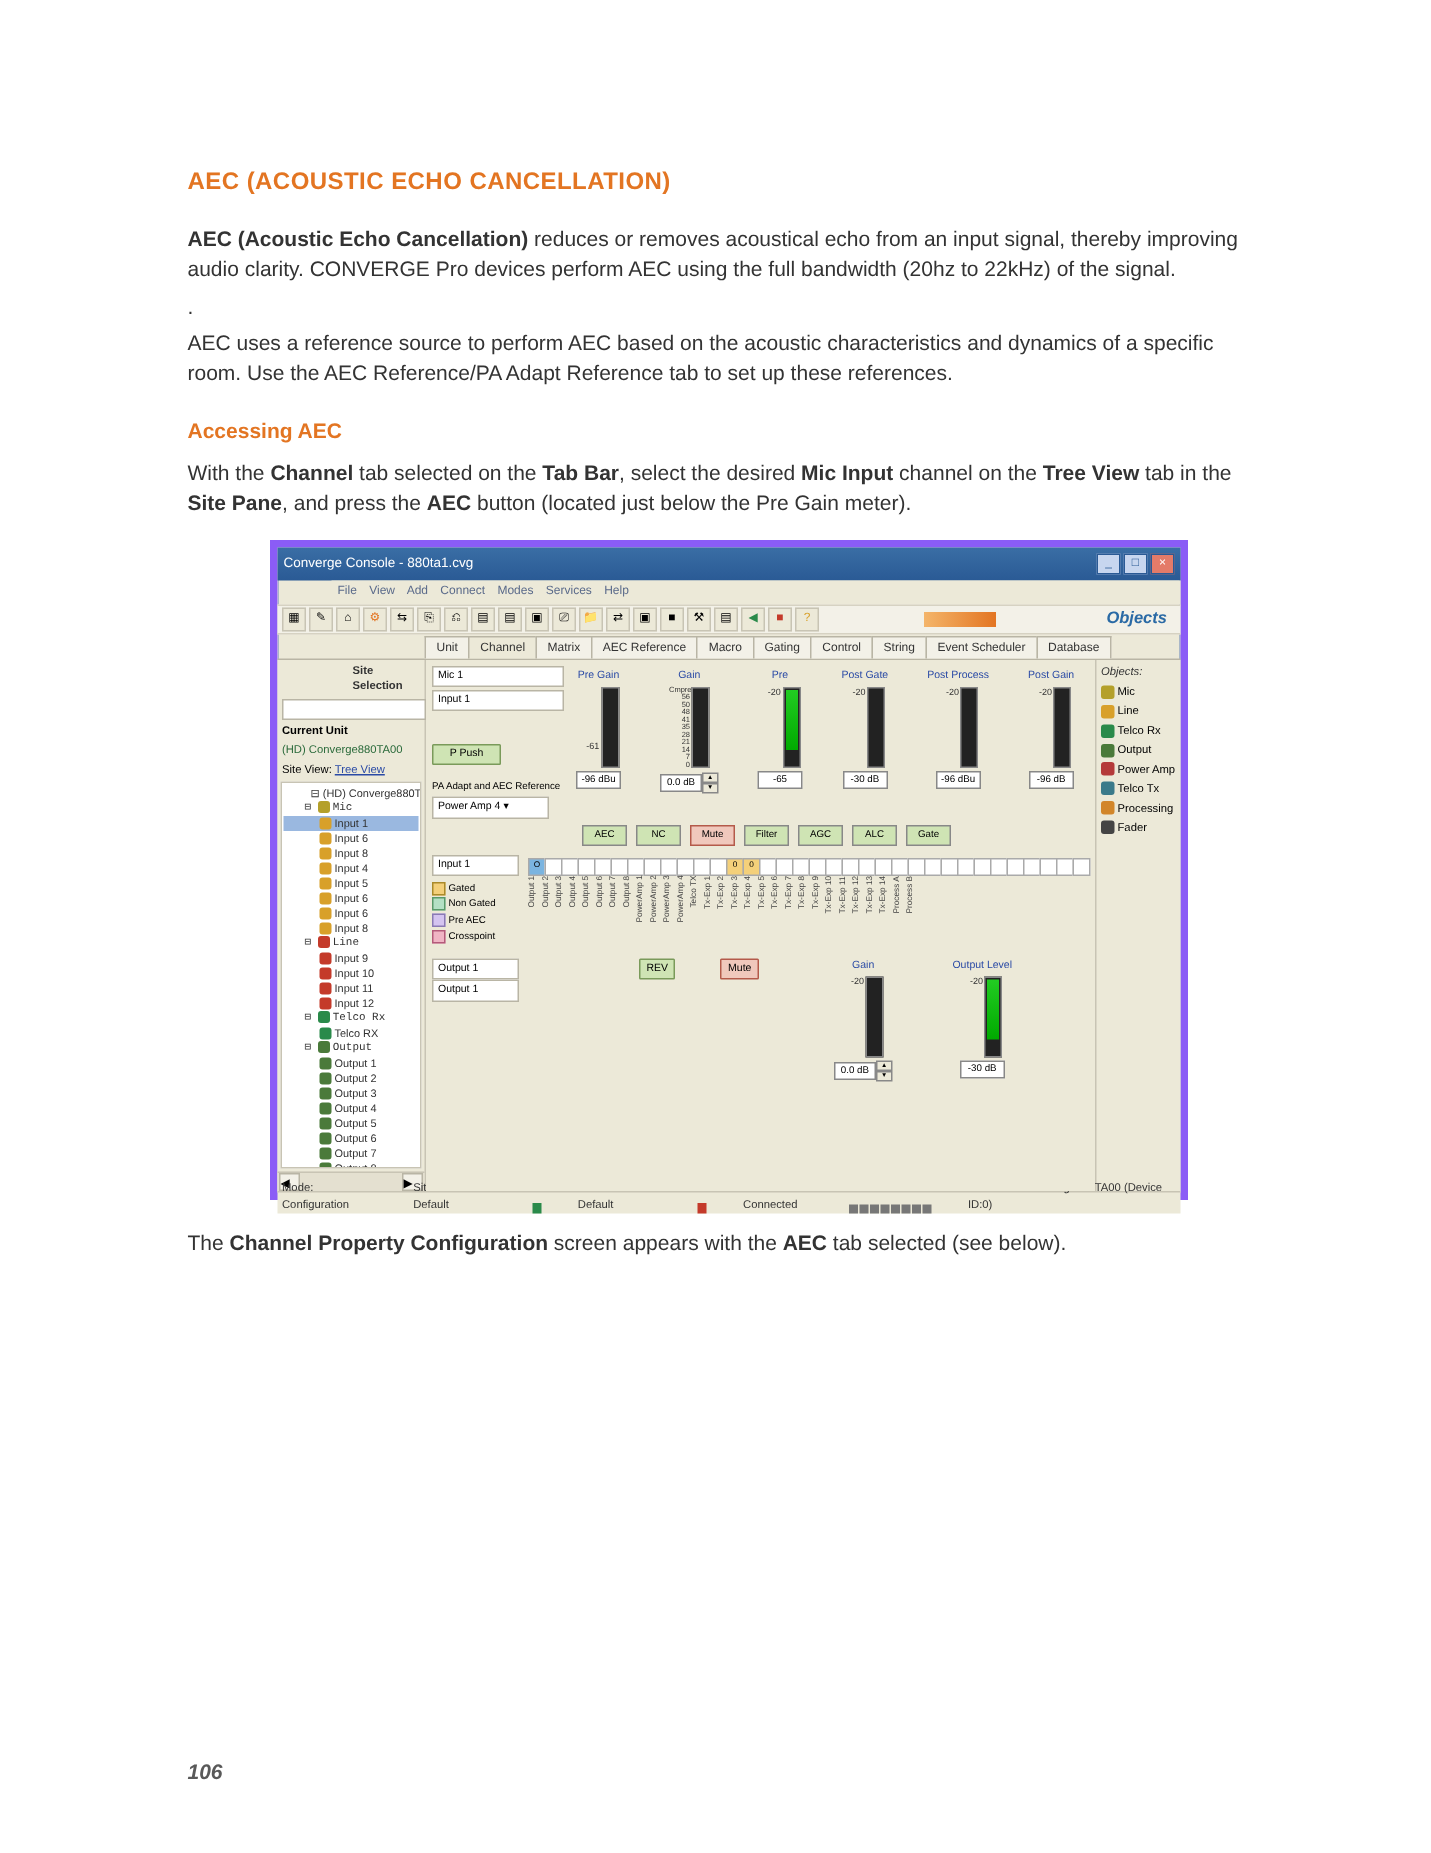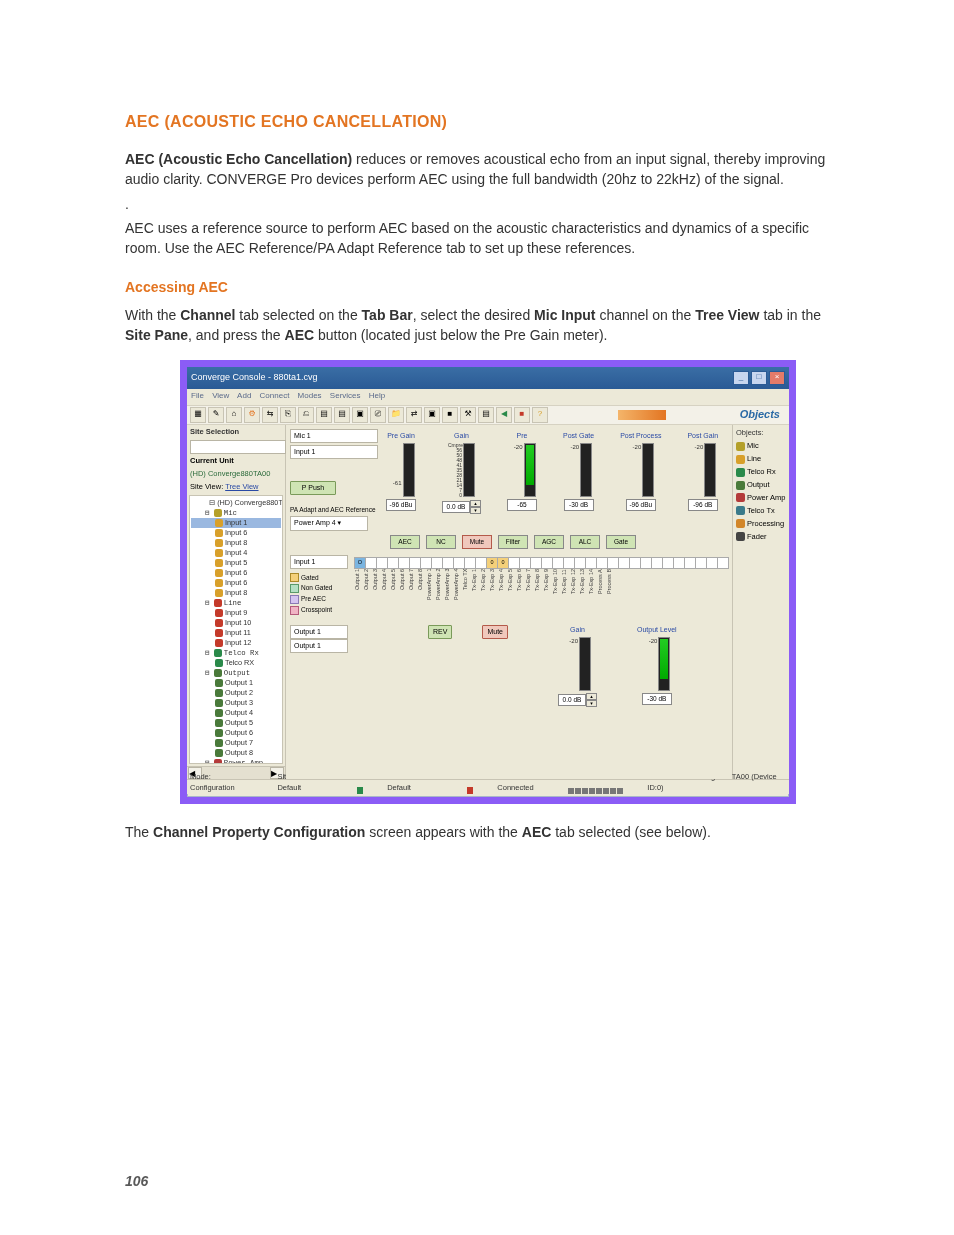--- a/index.html
+++ b/index.html
@@ -41,51 +41,51 @@
   }
   .screenshot {
     width: 602px;
     height: 430px;
     margin: 8px 0 18px 55px;
     position: relative;
     font-family: Tahoma, Arial, sans-serif;
     font-size: 8px;
     color: #000;
     background: #ece9d8;
-    border: 7px solid #8b5cf6;
+    border: 5px solid #8b5cf6;
     box-shadow: 0 0 0 1px #a9b7c8 inset;
   }
   .titlebar {
     height: 18px;
     background: linear-gradient(#3a6ea5,#2a5a95);
     color: #fff;
     font-size: 9px;
     padding: 2px 4px;
     display: flex;
     justify-content: space-between;
     align-items: center;
   }
   .winbtns { display:flex; gap:2px; }
   .winbtn { width:14px; height:12px; background:#c7d6ef; border:1px solid #2a5a95; font-size:8px; text-align:center; line-height:10px; color:#2a5a95;}
   .winbtn.close{ background:#e47b69; color:#fff;}
-  .menubar { height:14px; background:#ece9d8; color:#5a6a8a; font-size:8px; padding:1px 4px; }
+  .menubar { height:14px; background:#ece9d8; color:#5a6a8a; font-size:8px; padding:1px 4px;margin-left:36px; }
   .menubar span{ margin-right:6px;}
   .toolbar {
     height:18px; background:#f3f1e8; border-top:1px solid #d6d2c2; border-bottom:1px solid #d6d2c2;
     display:flex; align-items:center; padding:0 3px; gap:2px;
   }
   .tbtn{ width:14px; height:14px; background:#ece9d8; border:1px solid #c8c4b4; font-size:8px; text-align:center; line-height:12px;}
   .right-logo{ margin-left:auto; font-size:11px; font-style:italic; color:#2a6aa5; font-weight:bold; padding-right:6px;}
   .right-bar{ width:48px; height:10px; background:linear-gradient(90deg,#f4b56a,#e37522); margin-left:auto; margin-right:4px;}
   .tabs-row{ height:16px; display:flex; padding-left:98px; align-items:flex-end; border-bottom:1px solid #b9b5a5;}
   .tab{ padding:1px 7px; border:1px solid #b9b5a5; border-bottom:none; background:#f3f1e8; margin-right:-1px; font-size:8px; color:#333;}
   .tab.active{ background:#ece9d8; font-weight:normal;}
   .body-area{ display:flex; height:354px;}
   .left-pane{ width:98px; border-right:1px solid #c8c4b4; background:#ece9d8; display:flex; flex-direction:column;}
-  .lp-head{ padding:2px 3px; font-size:7.5px; color:#333;}
+  .lp-head{ padding:2px 3px; font-size:7.5px; color:#333;margin-left:47px;}
   .lp-row{ padding:1px 3px; font-size:7.5px;}
   .lp-link{ color:#2a4aa5; text-decoration:underline;}
   .tree{ flex:1; background:#fff; border:1px solid #c8c4b4; margin:1px 2px 2px 2px; overflow:hidden; padding:2px 1px; font-size:7.3px; color:#333; position:relative;}
   .tree-item{ white-space:nowrap; padding:0 0 0 10px; line-height:10px;}
   .ti-l1{ padding-left:18px;}
   .ti-l2{ padding-left:14px;font-family:Liberation Mono, monospace;}
   .ti-l3{ padding-left:24px;}
   .ic{ display:inline-block; width:8px; height:8px; border-radius:2px; vertical-align:middle; margin-right:2px;}
   .ic-mic{ background:#b4a02a;}
   .ic-inp{ background:#d8a02a;}
@@ -118,21 +118,21 @@
   .mlabels{ display:flex; gap:0;}
   .mlabel{ width:10px; font-size:5.5px; writing-mode:vertical-rl; transform:rotate(180deg); height:38px; text-align:right; color:#444; margin-right:-1px;}
   .legend{ display:flex; flex-direction:column; gap:1px; font-size:6.5px; margin-top:2px;}
   .legend span::before{ content:""; display:inline-block; width:7px; height:7px; margin-right:2px; vertical-align:middle;}
   .lg-g::before{ background:#f4d07a; border:1px solid #aa8a2a;}
   .lg-n::before{ background:#b4e0c4; border:1px solid #5a9a6a;}
   .lg-p::before{ background:#d4c4f0; border:1px solid #8a7ab4;}
   .lg-c::before{ background:#f0b4c4; border:1px solid #b45a7a;}
   .lower-block{ display:flex; gap:40px; margin-top:10px; align-items:flex-start;}
   .right-pane{ width:80px; background:#ece9d8; border-left:1px solid #c8c4b4; padding:3px 3px; font-size:7.5px;}
-  .right-pane .hd{ color:#333; padding-bottom:2px;}
+  .right-pane .hd{ color:#333; padding-bottom:2px;font-style:italic;}
   .rp-item{ padding:1px 0; white-space:nowrap;}
   .rp-item .ic{ width:9px; height:9px;}
   .statusbar{ height:14px; background:#ece9d8; border-top:1px solid #c8c4b4; font-size:7.5px; display:flex; align-items:flex-end; padding:0 3px; gap:24px; color:#333;}
   .sq{ display:inline-block; width:7px; height:7px; background:#2a8a4a; vertical-align:middle;}
   .sq.red{ background:#c43a2a;}
   .sq-row{ display:flex; gap:1px;}
   .sq-row .sq{ width:6px; height:6px; background:#777;}
   .spin{ display:inline-flex; align-items:center;}
   .spin-box{ width:26px; height:10px; border:1px solid #888; background:#fff; font-size:6.5px; text-align:center; line-height:10px;}
   .spin-btns{ display:flex; flex-direction:column;}
@@ -190,20 +190,32 @@
     <div class="tbtn">⇄</div>
     <div class="tbtn">▣</div>
     <div class="tbtn">■</div>
     <div class="tbtn">⚒</div>
     <div class="tbtn">▤</div>
     <div class="tbtn" style="color:#2a8a4a">◀</div>
     <div class="tbtn" style="color:#c43a2a">■</div>
     <div class="tbtn" style="color:#d8a02a">?</div>
     <div class="right-bar"></div>
     <span class="right-logo">Objects</span>
+  </div>
+  <div class="tabs-row">
+    <div class="tab">Unit</div>
+    <div class="tab active">Channel</div>
+    <div class="tab">Matrix</div>
+    <div class="tab">AEC Reference</div>
+    <div class="tab">Macro</div>
+    <div class="tab">Gating</div>
+    <div class="tab">Control</div>
+    <div class="tab">String</div>
+    <div class="tab">Event Scheduler</div>
+    <div class="tab">Database</div>
   </div>
   <div class="body-area">
 
     <div class="left-pane">
       <div class="lp-head b">Site Selection</div>
       <div class="lp-row">
           <div class="field-box" style="width:88px;height:10px"></div>
         </div>
       <div class="lp-row b">Current Unit</div>
       <div class="lp-row" style="color:#2a6a3a;">(HD) Converge880TA00</div>

